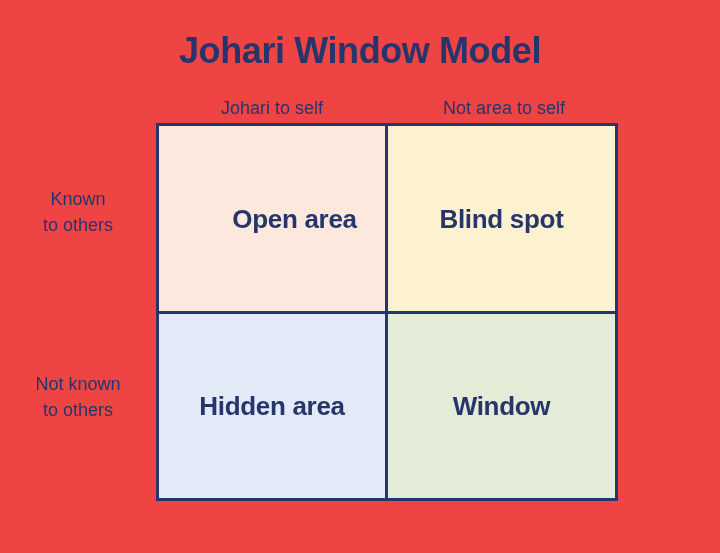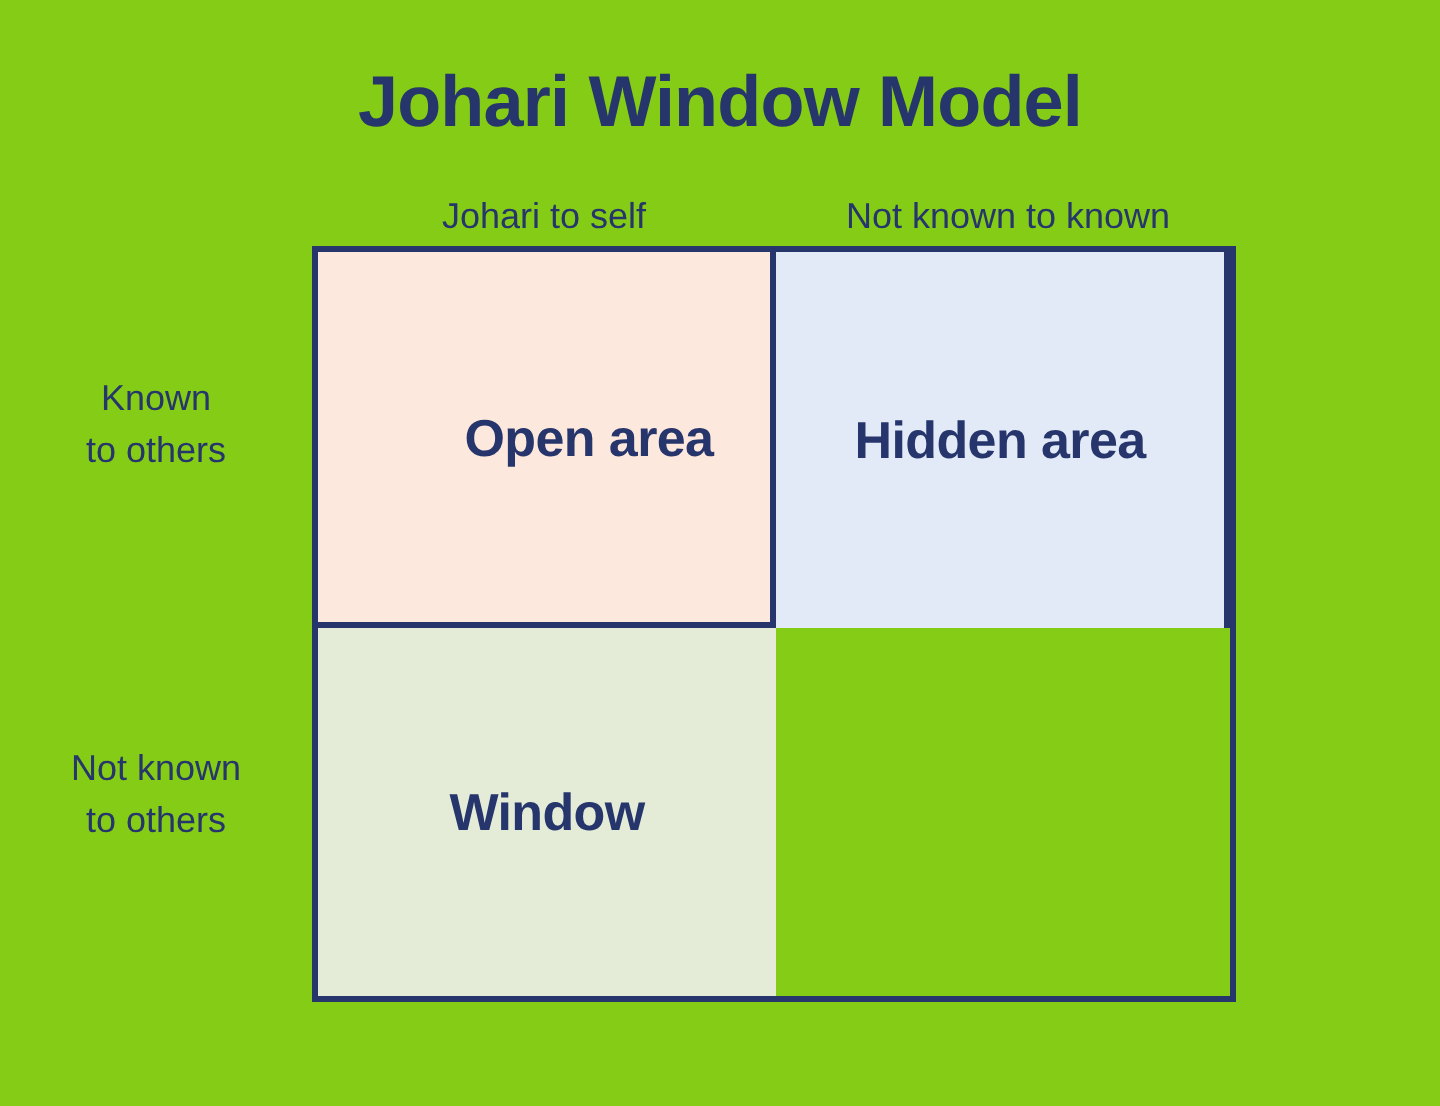--- a/index.html
+++ b/index.html
@@ -96,44 +96,47 @@
     letter-spacing: -0.3px;
     color: #26356b;
     line-height: 32px;
     text-align: center;
     white-space: nowrap;
   }
 </style>
 </head>
 <body style="background: rgb(166, 224, 252);">
 
-<div class="poster" style="background: #84cc16;">
+<div class="poster" style="background: #ef4444;">
 
   <div class="title" style="color: rgb(38, 53, 107);">Johari Window Model</div>
 
   <div class="col-header c0" style="color: rgb(38, 53, 107);">Johari to self</div>
 
-  <div class="col-header c1" style="color: rgb(38, 53, 107);">Not known to known</div>
+  <div class="col-header c1" style="color: rgb(38, 53, 107);">Not area to self</div>
 
   <div class="row-label r0" style="color: rgb(38, 53, 107);">
     <span class="ln">Known</span>
     <span class="ln">to others</span>
   </div>
 
   <div class="row-label r1" style="color: rgb(38, 53, 107);">
     <span class="ln">Not known</span>
     <span class="ln">to others</span>
   </div>
 
   <div class="grid" style="border-color: rgb(38, 53, 107);">
 
     <div class="cell b-right b-bottom" style="background: rgb(252, 232, 220); border-right-color: rgb(38, 53, 107); border-bottom-color: rgb(38, 53, 107);">
       <span class="cell-label" style="color: rgb(38, 53, 107); margin-left: 45px;">Open area</span>
     </div>
 
+    <div class="cell b-bottom" style="background: rgb(253, 242, 207); border-bottom-color: rgb(38, 53, 107);">
+      <span class="cell-label" style="color: rgb(38, 53, 107);">Blind spot</span>
+    </div>
 
     <div class="cell b-right" style="background: rgb(226, 234, 247); border-right-color: rgb(38, 53, 107);">
       <span class="cell-label" style="color: rgb(38, 53, 107);">Hidden area</span>
     </div>
 
     <div class="cell" style="background: rgb(228, 236, 216);">
       <span class="cell-label" style="color: rgb(38, 53, 107);">Window</span>
     </div>
 
   </div>

